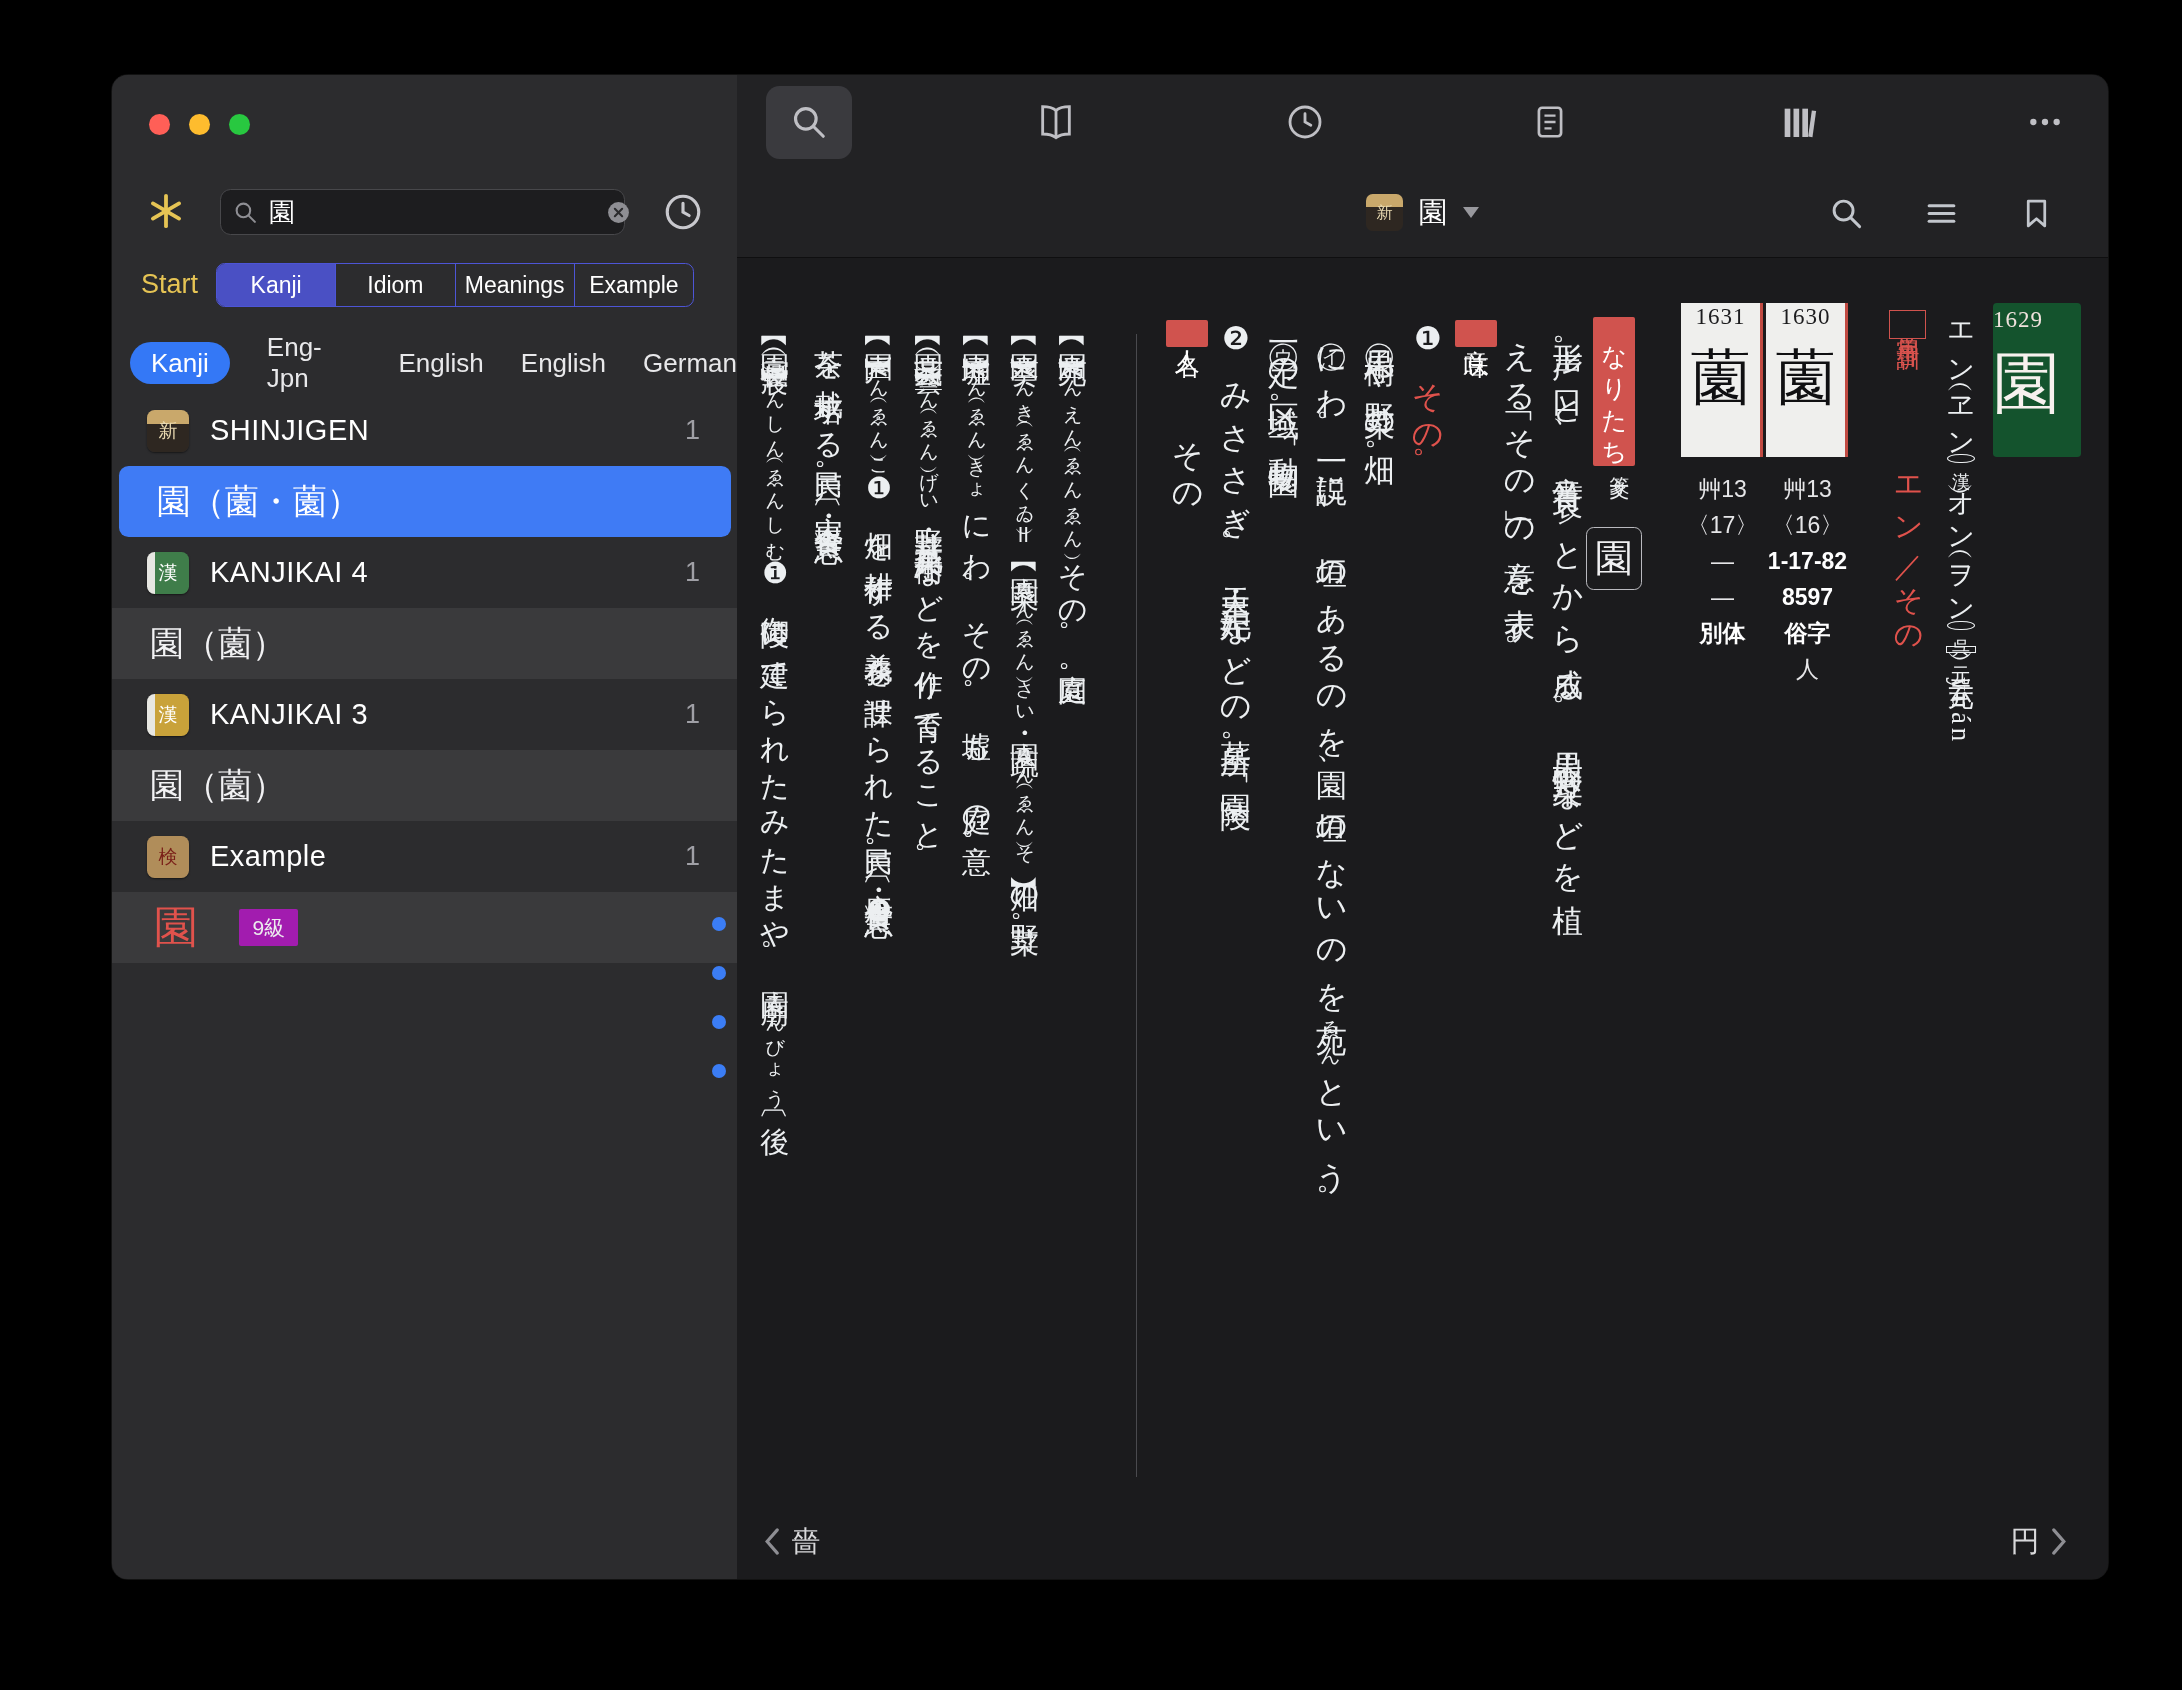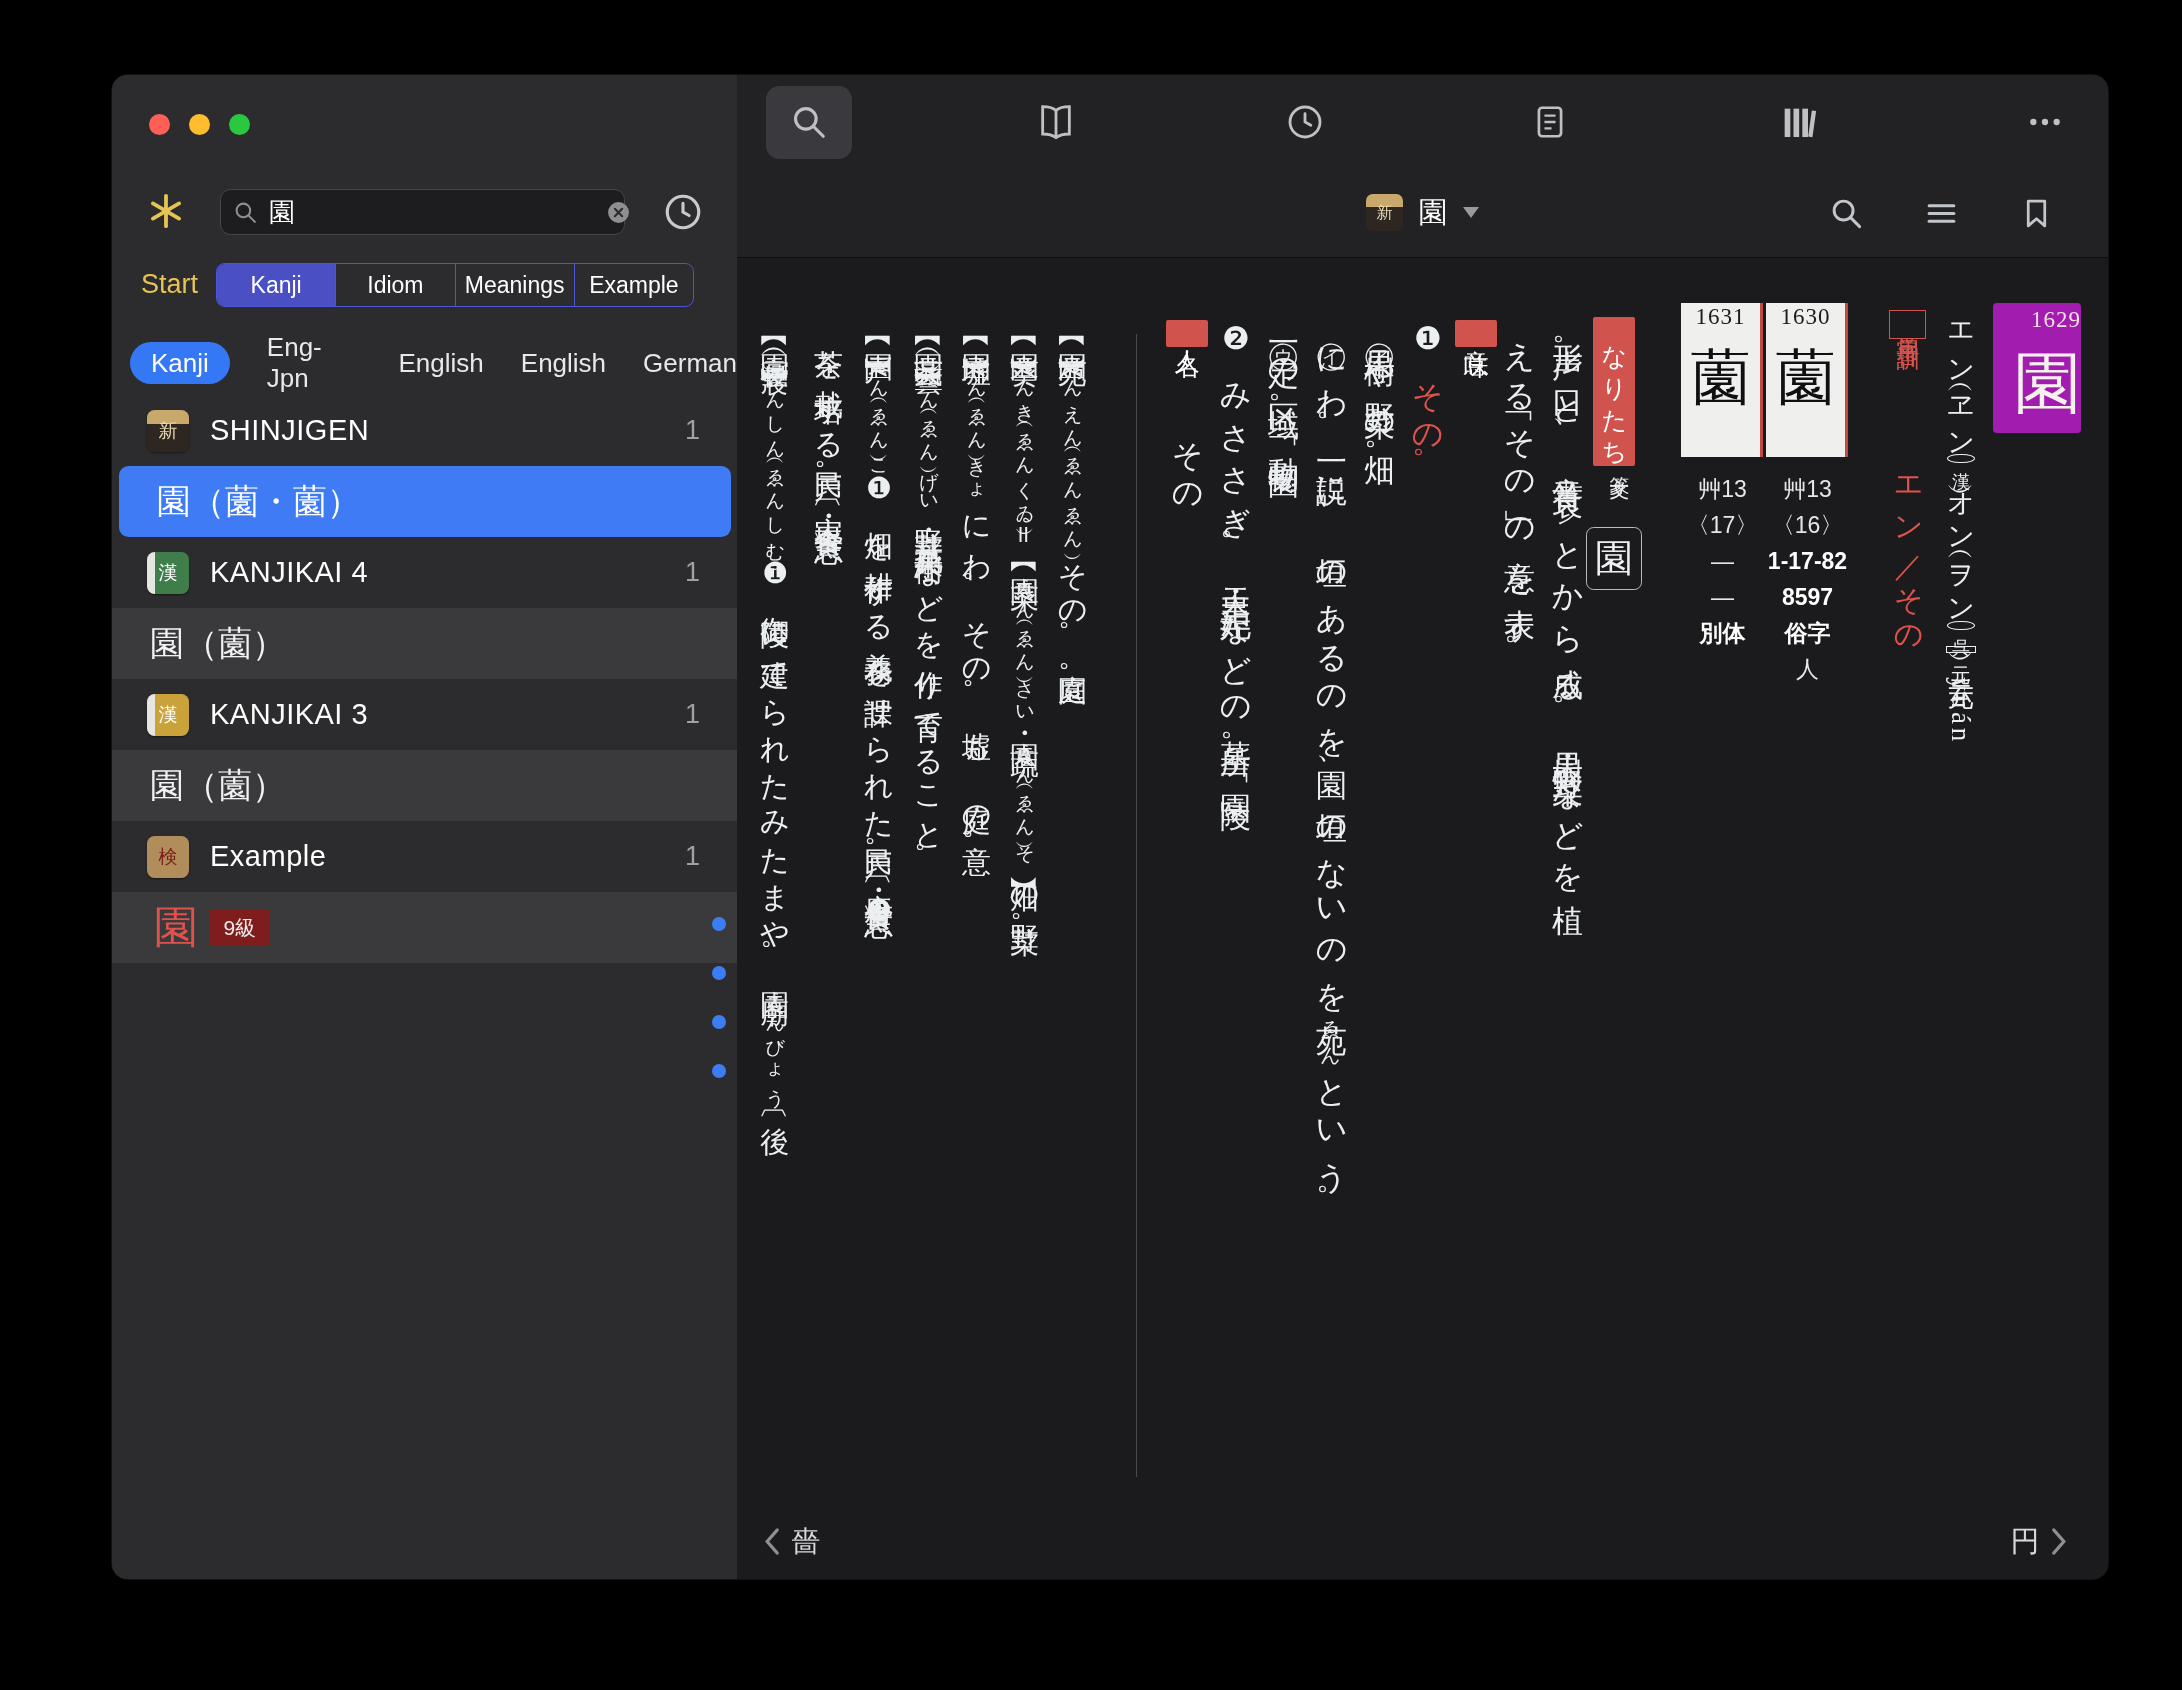--- a/index.html
+++ b/index.html
@@ -40,21 +40,21 @@
          font-size:19px;color:#fff;flex:0 0 auto;box-shadow:0 1px 1.9px rgba(0,0,0,.5);}
   .cover.c-shinjigen{background:linear-gradient(180deg,#c9a86b 0 34%,#2e2721 34% 100%);color:#e8d9b0;}
   .cover.c-green{background:linear-gradient(90deg,#e7e7e2 0 18%,#3f7d4a 18% 100%);}
   .cover.c-mustard{background:linear-gradient(90deg,#e7e7e2 0 18%,#c9a23a 18% 100%);}
   .cover.c-kanken{background:linear-gradient(180deg,#b08d5a 0 100%);color:#7a1f18;}
   .dictname{margin-left:21px;font-size:29px;color:#fff;letter-spacing:0.5px;}
   .count{position:absolute;right:37px;font-size:27px;color:#a0a0a6;}
   .resulttext{margin-left:38px;font-size:34px;color:#f2f2f4;}
   .lrow.selected .resulttext{color:#fff;}
   .redkanji{margin-left:42px;font-size:44px;color:#e0524c;font-family:"Liberation Serif","DejaVu Serif",serif;}
-  .badge{margin-left:12px;background:#7f1d1d;color:#ececee;font-size:21px;padding:4.8px 13.4px;border-radius:2px;}
+  .badge{margin-left:41px;background:#a21caf;color:#ececee;font-size:21px;padding:4.8px 13.4px;border-radius:2px;}
   .dot{position:absolute;left:600px;width:14.4px;height:14.4px;border-radius:50%;background:#3b7df5;}
   
   .content{position:absolute;left:625px;top:0;right:0;bottom:0;background:#1b1b1d;}
   .toolbar1{position:absolute;left:0;top:0;right:0;height:93px;background:#222224;}
   .toolbar2{position:absolute;left:0;top:93px;right:0;height:89px;background:#222224;border-bottom:1px solid #0f0f10;}
   .tbtn{position:absolute;top:0;width:86px;height:93px;display:flex;align-items:center;justify-content:center;color:#bfbfc4;}
   .tbtn .plate{position:absolute;left:0;top:10.6px;width:86px;height:73px;background:#3a3a3e;border-radius:13.4px;}
   .tbtn svg{position:relative;}
   .t2btn{position:absolute;top:23px;width:44px;height:44px;display:flex;align-items:center;justify-content:center;color:#c2c6cc;}
   .selector{position:absolute;left:0;right:0;top:93px;height:89px;display:flex;align-items:center;justify-content:center;gap:15.4px;}
@@ -63,21 +63,21 @@
   .seltitle{font-size:29px;color:#fff;}
   .tri{width:0;height:0;border-left:8.6px solid transparent;border-right:8.6px solid transparent;border-top:11.5px solid #98989d;}
   
   .entry{position:absolute;inset:0;font-family:"Liberation Serif","DejaVu Serif",serif;}
   .vcol{position:absolute;writing-mode:vertical-rl;text-orientation:mixed;white-space:nowrap;
         width:44px;line-height:44px;font-size:31px;letter-spacing:5.8px;color:#eceff1;}
   .vcol .sm{font-size:20px;letter-spacing:2.9px;}
   .comp{font-size:29px;letter-spacing:3.8px;}
   .comp .sm{font-size:19px;letter-spacing:2.9px;}
   .red{color:#e0524c;}
-  .kbox{position:absolute;width:88px;height:130px;border-radius:3.8px;background:#a21caf;text-align:right;}
+  .kbox{position:absolute;width:88px;height:154px;border-radius:3.8px;background:#14532d;text-align:left;}
   .kbox .num{font-size:23px;color:#f0e2dd;margin-top:3.8px;letter-spacing:1px;}
   .kbox .k{font-size:67px;color:#f7f1ee;line-height:1.5;}
   .wbox{position:absolute;width:79px;height:154px;background:#efefed;text-align:center;border-right:3.8px solid #c04a42;}
   .wbox .num{font-size:23px;color:#1c1c1e;margin-top:1px;letter-spacing:1px;}
   .wbox .k{font-size:60px;color:#101012;line-height:1.6;}
   .infocol{position:absolute;text-align:center;color:#e6e6e8;font-size:23px;line-height:36px;
            font-family:"Liberation Sans","DejaVu Sans",sans-serif;}
   .infocol .b{font-weight:bold;color:#fff;}
   .rlabel{position:absolute;writing-mode:vertical-rl;background:#d0534e;color:#fff;font-size:25px;
           padding:9.6px 5.8px;letter-spacing:3.8px;border-radius:1.9px;line-height:1.2;}

